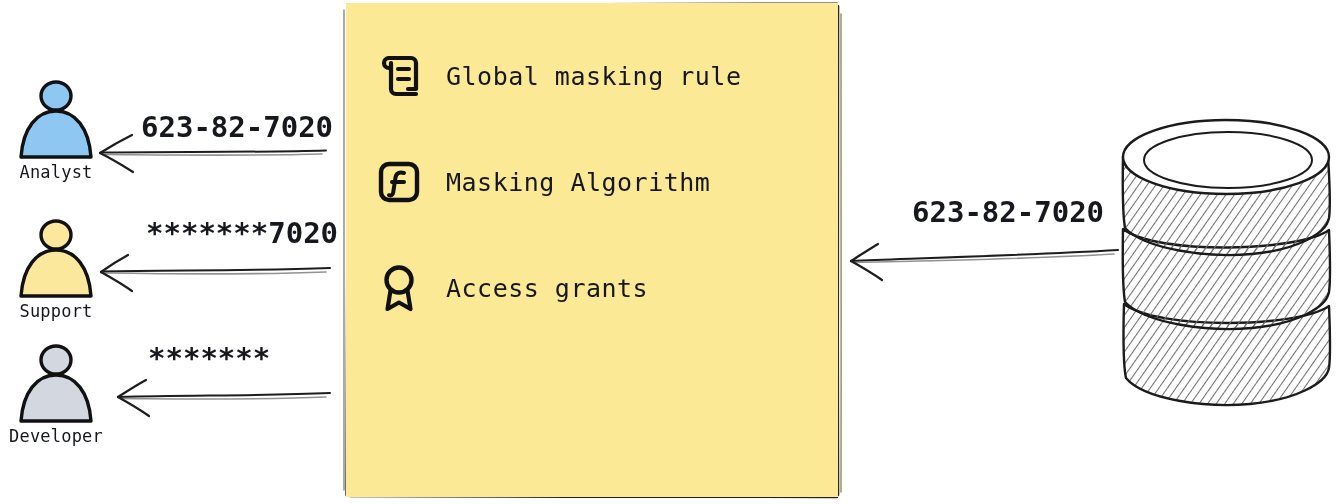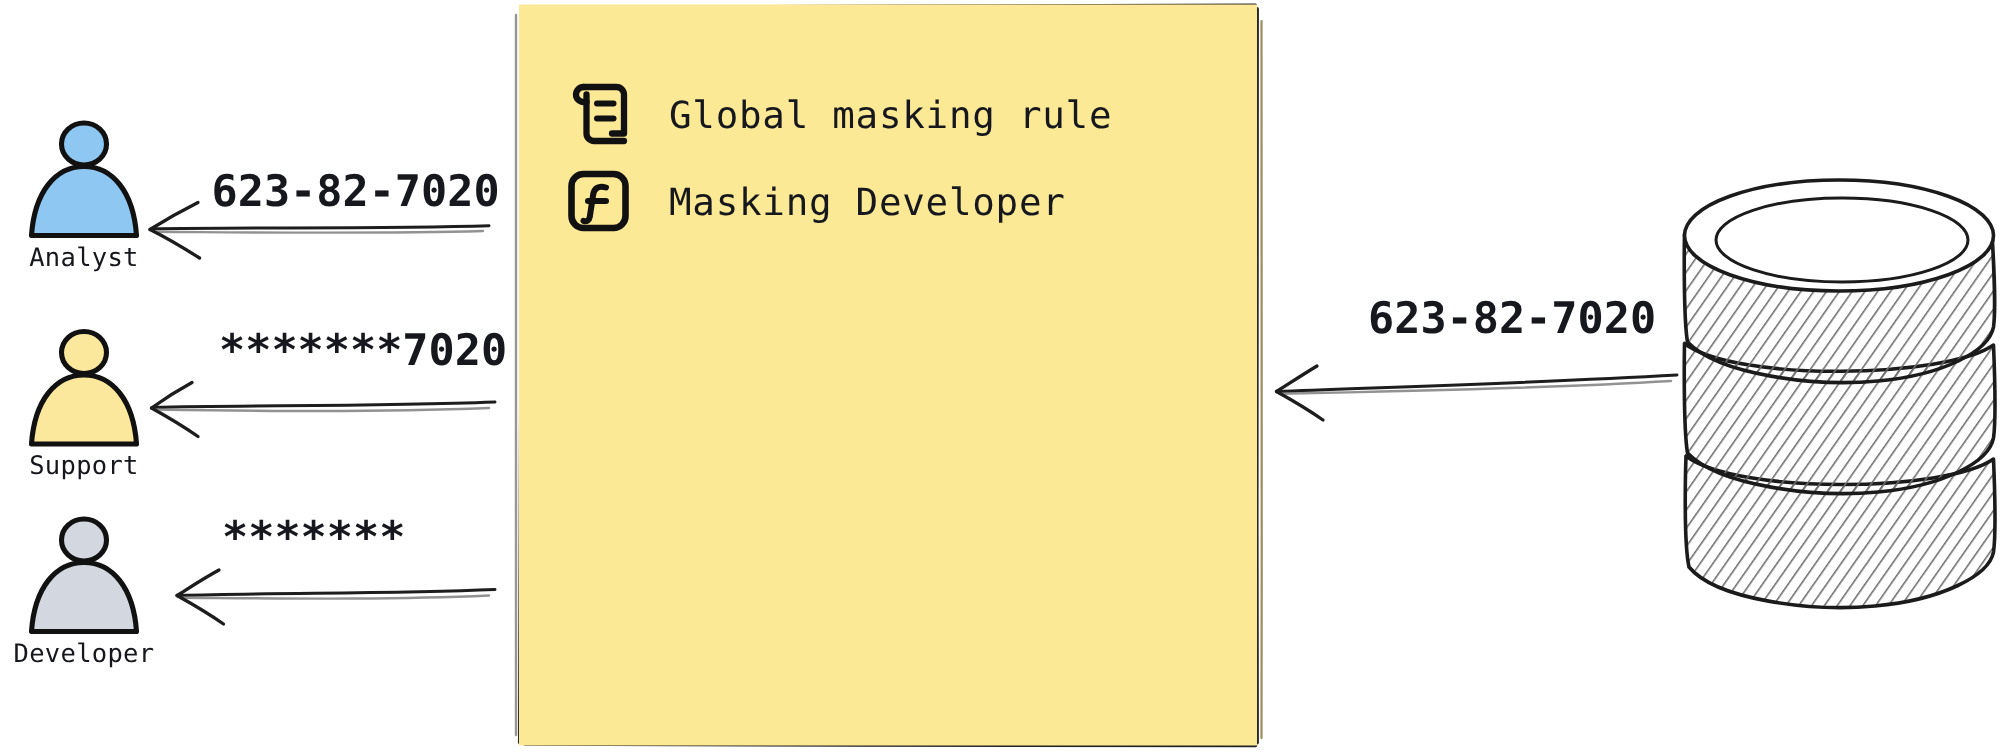--- a/index.html
+++ b/index.html
@@ -71,20 +71,21 @@
   .panel-list {
     position: absolute;
     left: 0;
     top: 0;
     width: 100%;
     height: 100%;
     padding: 44px 0 0 30px;
     box-sizing: border-box;
     display: flex;
     flex-direction: column;
+    gap: 48px;
   }
   .panel-item {
     display: flex;
     align-items: center;
     gap: 24px;
     height: 58px;
   }
   .panel-icon {
     width: 46px;
     height: 50px;
@@ -176,23 +177,32 @@
 
 
     <div class="panel-item">
       <span class="panel-icon">
         <svg width="44" height="44" viewBox="0 0 44 44" xmlns="http://www.w3.org/2000/svg">
           <rect x="4" y="4" width="36" height="36" rx="8" ry="8" fill="none" stroke="#111" stroke-width="4.4"></rect>
           <path d="M27 13 c-5 -1.5 -8 0.5 -8.6 5 l-2.2 14.5 c-0.4 2.6 -2.2 3.4 -4.2 2.7" fill="none" stroke="#111" stroke-width="4" stroke-linecap="round"></path>
           <line x1="15" y1="22" x2="27" y2="22" stroke="#111" stroke-width="4" stroke-linecap="round"></line>
         </svg>
       </span>
-      <span class="panel-text">Masking Developer</span>
+      <span class="panel-text">Masking Algorithm</span>
     </div>
 
+    <div class="panel-item">
+      <span class="panel-icon">
+        <svg width="44" height="50" viewBox="0 0 44 50" xmlns="http://www.w3.org/2000/svg">
+          <circle cx="22" cy="17" r="12.5" fill="none" stroke="#111" stroke-width="4.4"></circle>
+          <path d="M13.5 27.5 L10.5 46 L22 39.5 L33.5 46 L30.5 27.5" fill="none" stroke="#111" stroke-width="4.2" stroke-linecap="round" stroke-linejoin="round"></path>
+        </svg>
+      </span>
+      <span class="panel-text">Access grants</span>
+    </div>
 
   </div>
 </div>
 
 <div class="actor" id="actor-analyst">
   <svg class="actor-figure" viewBox="0 0 100 86" xmlns="http://www.w3.org/2000/svg">
     <ellipse cx="50" cy="18" rx="15" ry="14" fill="#8ec8f2" stroke="#111" stroke-width="3.4"></ellipse>
     <path d="M50 33 C31 33, 17 50, 15 79 L85 79 C83 50, 69 33, 50 33 Z" fill="#8ec8f2" stroke="#111" stroke-width="3.4" stroke-linejoin="round"></path>
   </svg>
   <div class="actor-label">Analyst</div>

